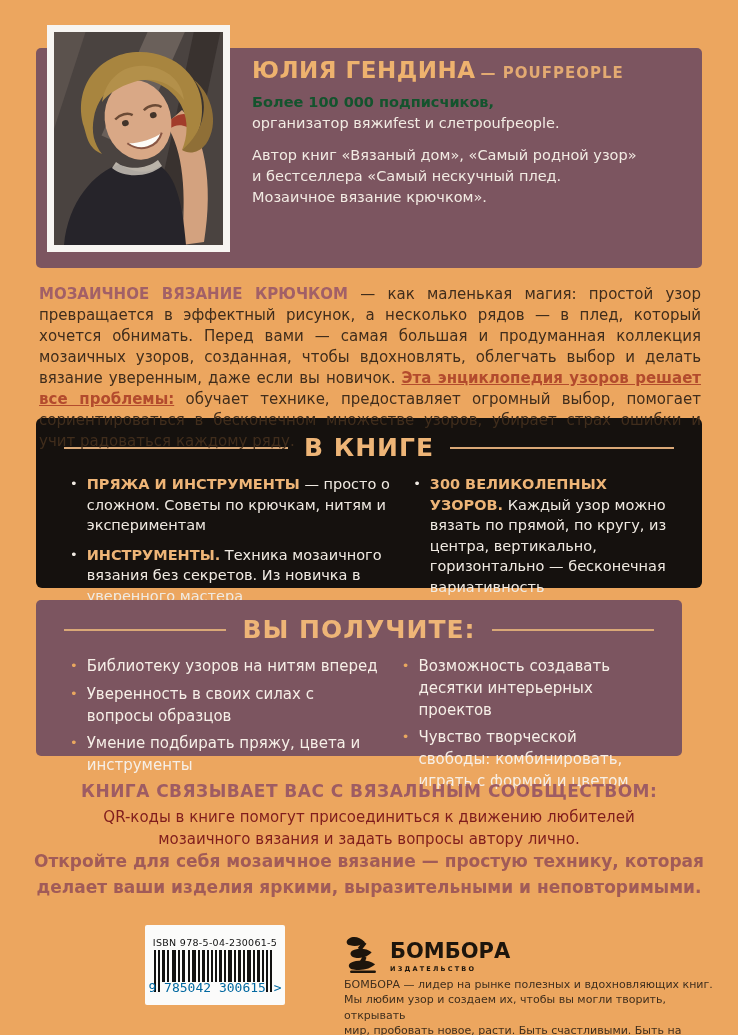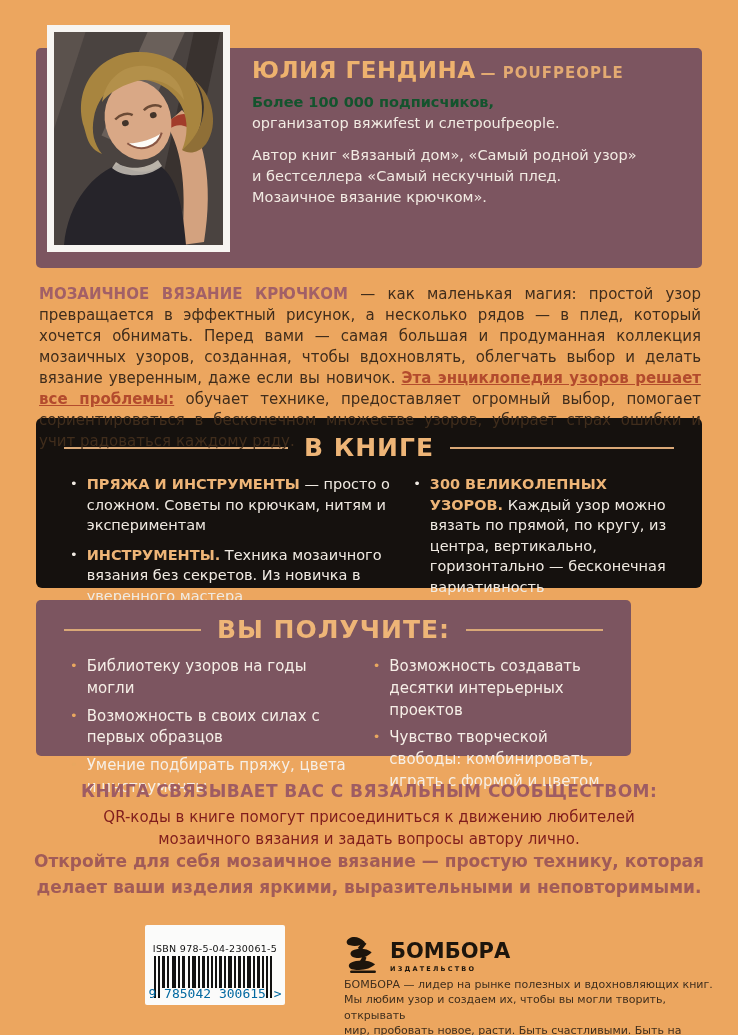--- a/index.html
+++ b/index.html
@@ -35,38 +35,38 @@
              background: #15110e; border-radius: 6px; color: #f0eae2; }
   .cols { display: flex; padding: 2px 30px 0 34px; }
   .col-left { flex: 0 0 57%; padding-right: 22px; }
   .col-right { flex: 1; }
   .bullet { display: flex; font-size: 14.5px; line-height: 1.42; margin-bottom: 9px; }
   .bullet .dot { margin-right: 9px; font-size: 13px; line-height: 1.6; }
   .in-book .dot { color: #f0eae2; }
   .in-book .lead { color: #eeb577; font-weight: bold; }
 
   
-  .you-get { position: absolute; left: 36px; top: 600px; width: 595px; height: 156px;
+  .you-get { position: absolute; left: 36px; top: 600px; width: 646px; height: 156px;
              background: #7c5560; border-radius: 5px; color: #f6efe7; }
   .you-get .bullet { font-size: 15px; line-height: 1.45; margin-bottom: 6px; }
   .you-get .dot { color: #e9a75f; }
 
   
   .community { position: absolute; left: 0; top: 780px; width: 100%; text-align: center; z-index: 1; }
   .community-title { display: inline-block; font-size: 18.5px; font-weight: bold; color: #9e5c63;
                      letter-spacing: 0.5px; transform: scaleX(0.92); transform-origin: center;
                      margin-bottom: 6px; white-space: nowrap; }
   .community-line { font-size: 15px; color: #7f1d1d; line-height: 1.45; font-weight: 500; }
 
   .cta { position: absolute; left: 0; top: 849px; width: 100%; text-align: center;
          font-size: 17px; font-weight: bold; color: #a15b58; line-height: 1.5; }
 
   
   .barcode-box { position: absolute; left: 145px; top: 925px; width: 140px; height: 80px;
-                 background: #fbfbfa; border-radius: 2px; text-align: center; padding-top: 18px; }
+                 background: #fbfbfa; border-radius: 2px; text-align: center; padding-top: 12px; }
   .isbn { font-size: 9.5px; color: #111; letter-spacing: 0.3px; white-space: nowrap; }
   .bars { display: block; margin: 2px auto 0; }
   .barcode-number { font-size: 13px; color: #0369a1; margin-top: -12px; white-space: nowrap;
                     font-family: "DejaVu Sans Mono", monospace; background: transparent; }
 
   .publisher { position: absolute; left: 344px; top: 933px; display: flex; align-items: flex-start; }
   .publisher-logo-icon { width: 38px; height: 42px; margin-right: 8px; }
   .publisher-name { font-size: 21px; font-weight: bold; color: #1d150c; line-height: 1; margin-top: 8px; }
   .publisher-sub { font-size: 6.5px; font-weight: bold; color: #1d150c; letter-spacing: 2.2px; margin-top: 3px; }
   .publisher-about { position: absolute; left: 344px; top: 977px; width: 370px;
@@ -159,25 +159,25 @@
   <div class="you-get">
     <div class="box-heading">
       <span class="heading-rule"></span>
       <span class="box-title">ВЫ ПОЛУЧИТЕ:</span>
       <span class="heading-rule"></span>
     </div>
     <div class="cols">
       <div class="col-left">
         <div class="bullet">
           <span class="dot">•</span>
-          <span>Библиотеку узоров на годы могли</span>
-        </div>
-        <div class="bullet">
-          <span class="dot">•</span>
-          <span>Возможность в своих силах с первых образцов</span>
+          <span>Библиотеку узоров на нитям вперед</span>
+        </div>
+        <div class="bullet">
+          <span class="dot">•</span>
+          <span>Уверенность в своих силах с вопросы образцов</span>
         </div>
         <div class="bullet">
           <span class="dot">•</span>
           <span>Умение подбирать пряжу, цвета и инструменты</span>
         </div>
       </div>
       <div class="col-right">
         <div class="bullet">
           <span class="dot">•</span>
           <span>Возможность создавать десятки интерьерных проектов</span>

